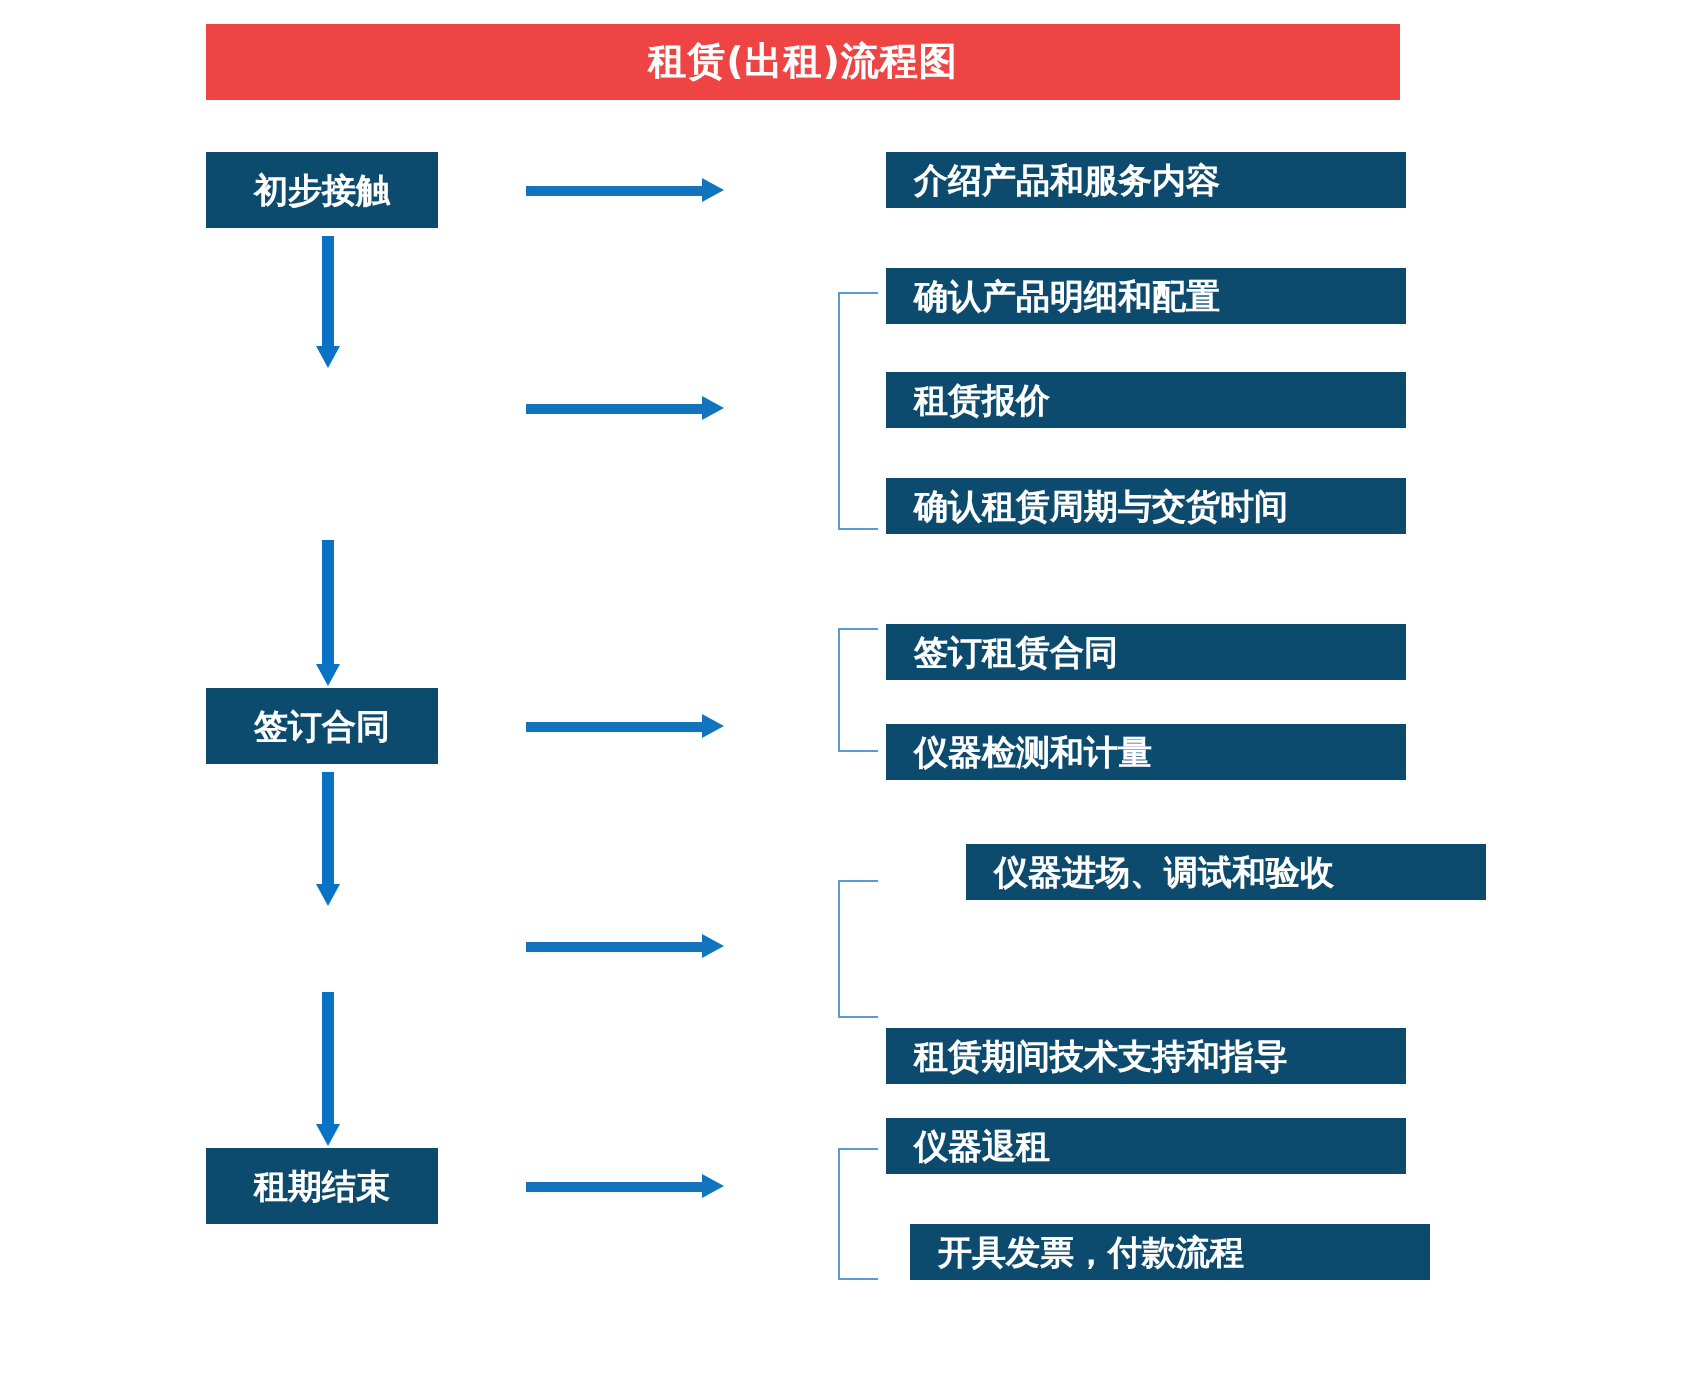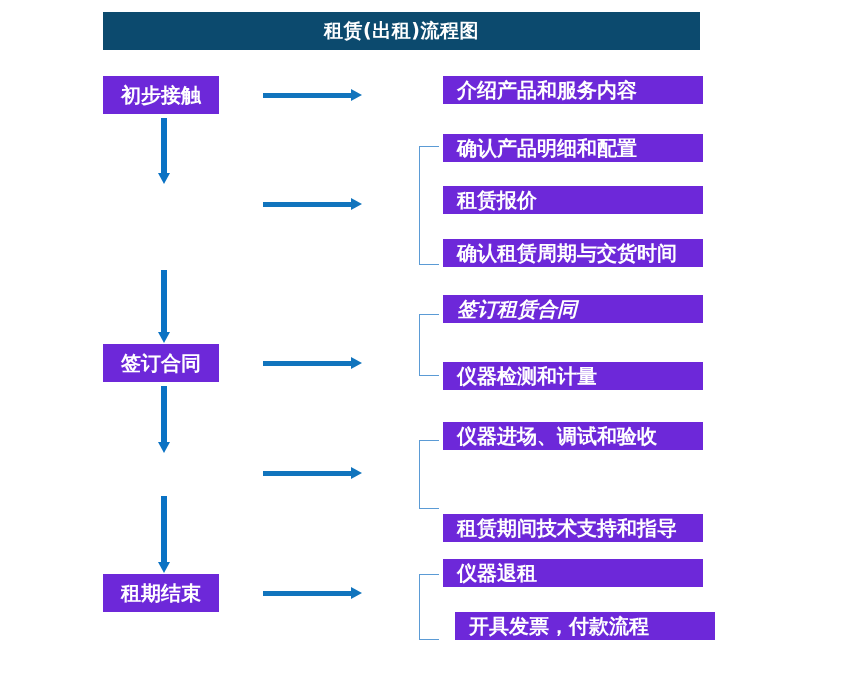--- a/index.html
+++ b/index.html
@@ -16,34 +16,34 @@
     height: 688px;
     background: #ffffff;
     overflow: hidden;
   }
   .title-bar {
     position: absolute;
     left: 103px;
     top: 12px;
     width: 597px;
     height: 38px;
-    background: #0c4a6e;
+    background: #ef4444;
     color: #ffffff;
     font-size: 19px;
     font-weight: bold;
     display: flex;
     align-items: center;
     justify-content: center;
     letter-spacing: 0.5px;
   }
   .node-box {
     position: absolute;
-    background: #6d28d9;
+    background: #0c4a6e;
     color: #ffffff;
-    font-size: 20px;
+    font-size: 17px;
     font-weight: bold;
     display: flex;
     align-items: center;
     box-sizing: border-box;
   }
   .left-box {
     left: 103px;
     width: 116px;
     height: 38px;
     justify-content: center;
@@ -177,22 +177,22 @@
   <div class="bracket" style="top:314px; height:62px;"></div>
   <div class="bracket" style="top:440px; height:69px;"></div>
   <div class="bracket" style="top:574px; height:66px;"></div>
 
   <div class="node-box right-box" style="top:76px;">介绍产品和服务内容</div>
 
   <div class="node-box right-box" style="top:134px;">确认产品明细和配置</div>
   <div class="node-box right-box" style="top:186px;">租赁报价</div>
   <div class="node-box right-box" style="top:239px;">确认租赁周期与交货时间</div>
 
-  <div class="node-box right-box" style="top:295px;font-style:italic;">签订租赁合同</div>
+  <div class="node-box right-box" style="top:312px;">签订租赁合同</div>
   <div class="node-box right-box" style="top:362px;">仪器检测和计量</div>
 
-  <div class="node-box right-box" style="top:422px;">仪器进场、调试和验收</div>
+  <div class="node-box right-box" style="top:422px;margin-left:40px;">仪器进场、调试和验收</div>
   <div class="node-box right-box" style="top:514px;">租赁期间技术支持和指导</div>
 
   <div class="node-box right-box" style="top:559px;">仪器退租</div>
   <div class="node-box right-box" style="top:612px;margin-left:12px;">开具发票，付款流程</div>
 
 </div>
 
 </body></html>

